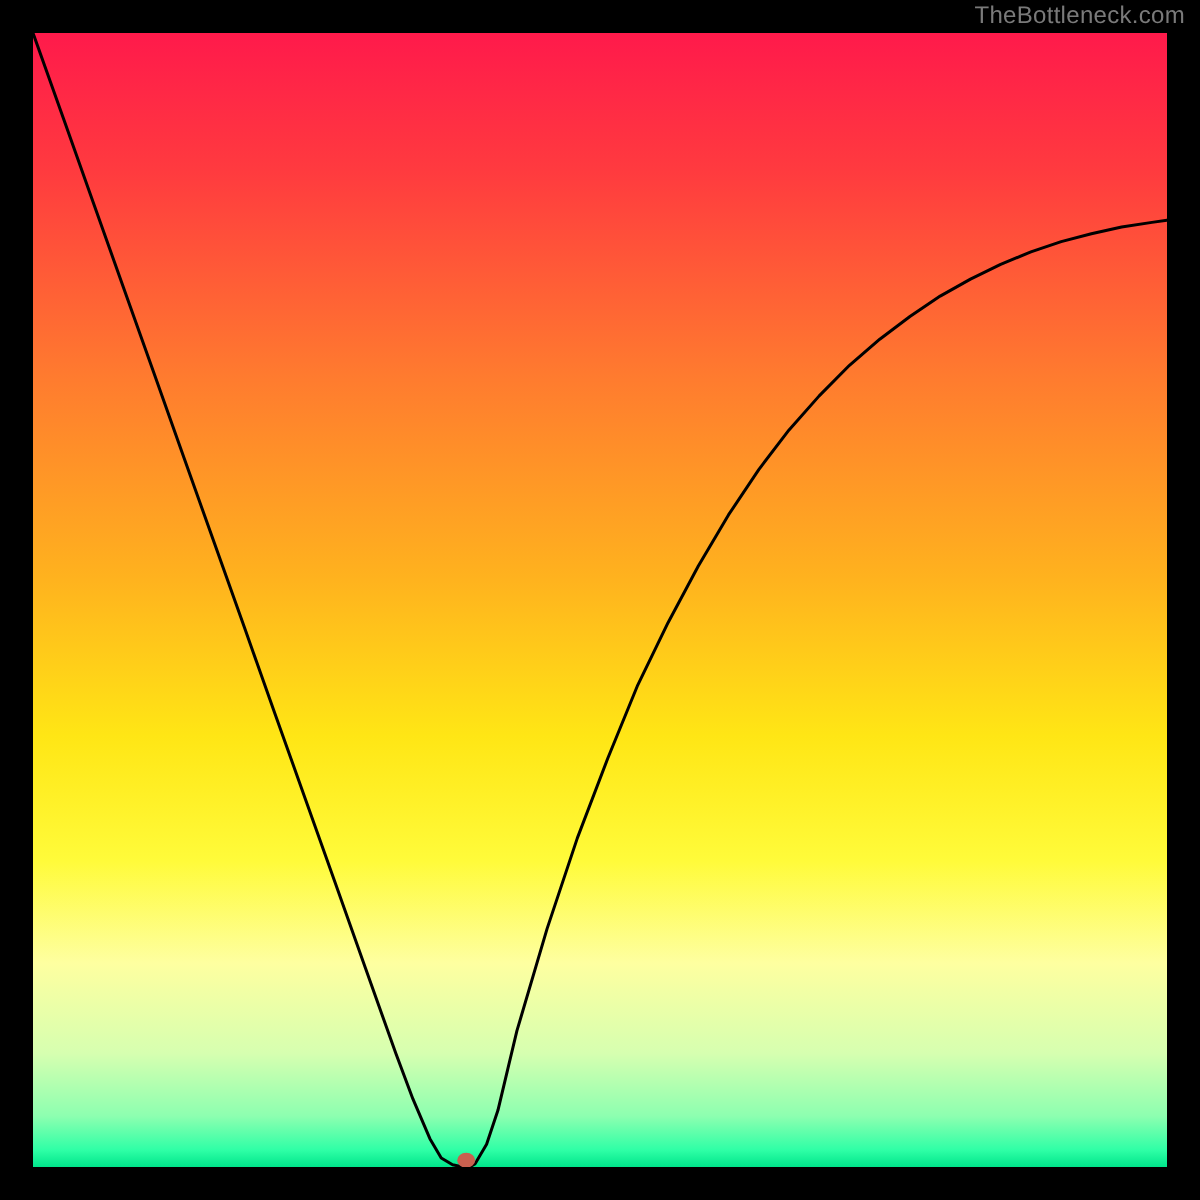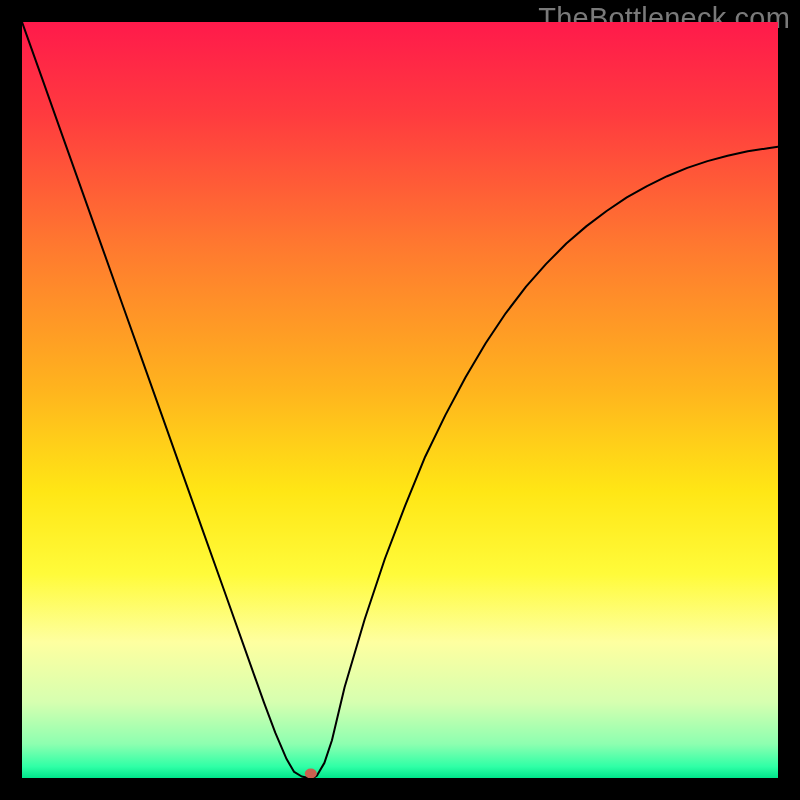--- a/index.html
+++ b/index.html
@@ -24,21 +24,21 @@
     left: 0;
     top: 0;
     width: 756px;
     height: 756px;
   }
   .watermark {
     position: absolute;
     top: 2px;
     right: 10px;
     color: #7a7a7a;
-    font-size: 29px;
+    font-size: 16px;
     font-weight: 500;
     letter-spacing: 0.2px;
     user-select: none;
   }
   svg { display: block; }
 </style>
 </head>
 <body>
 
 <div class="watermark">TheBottleneck.com</div>

